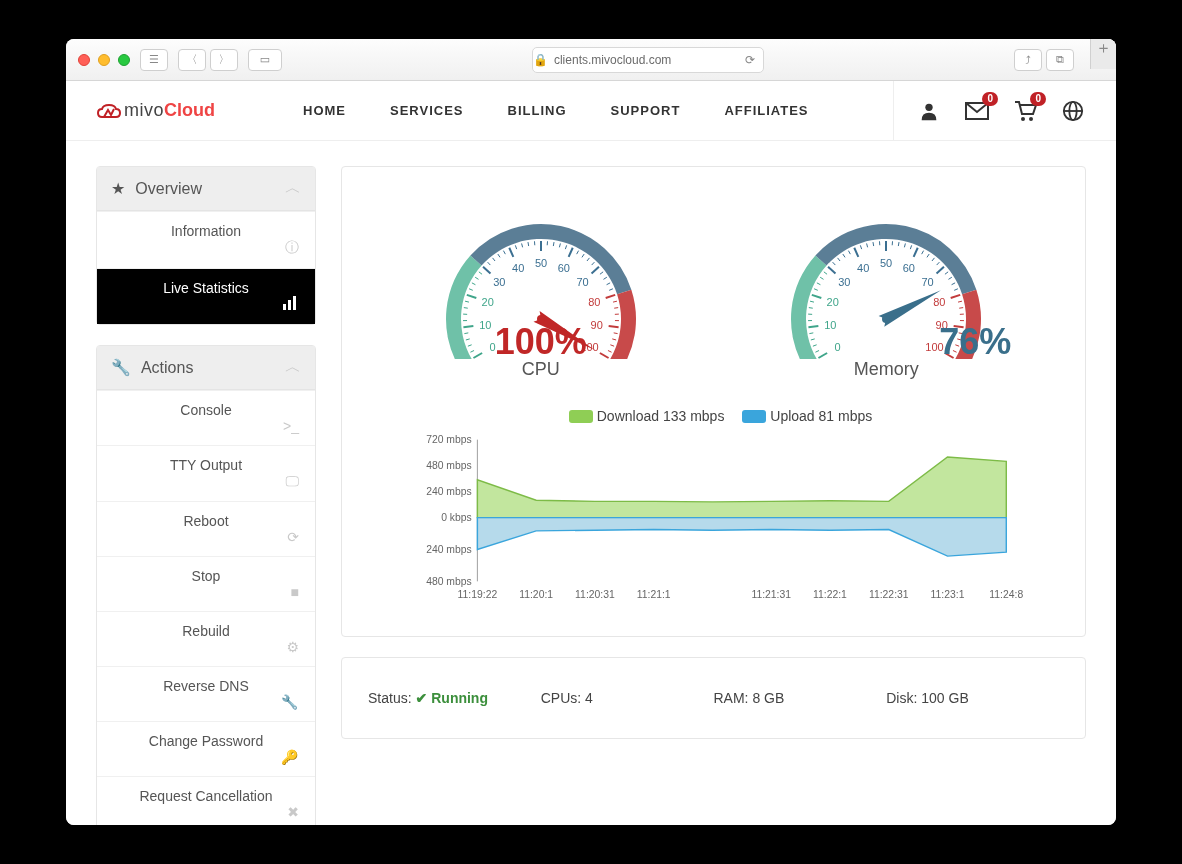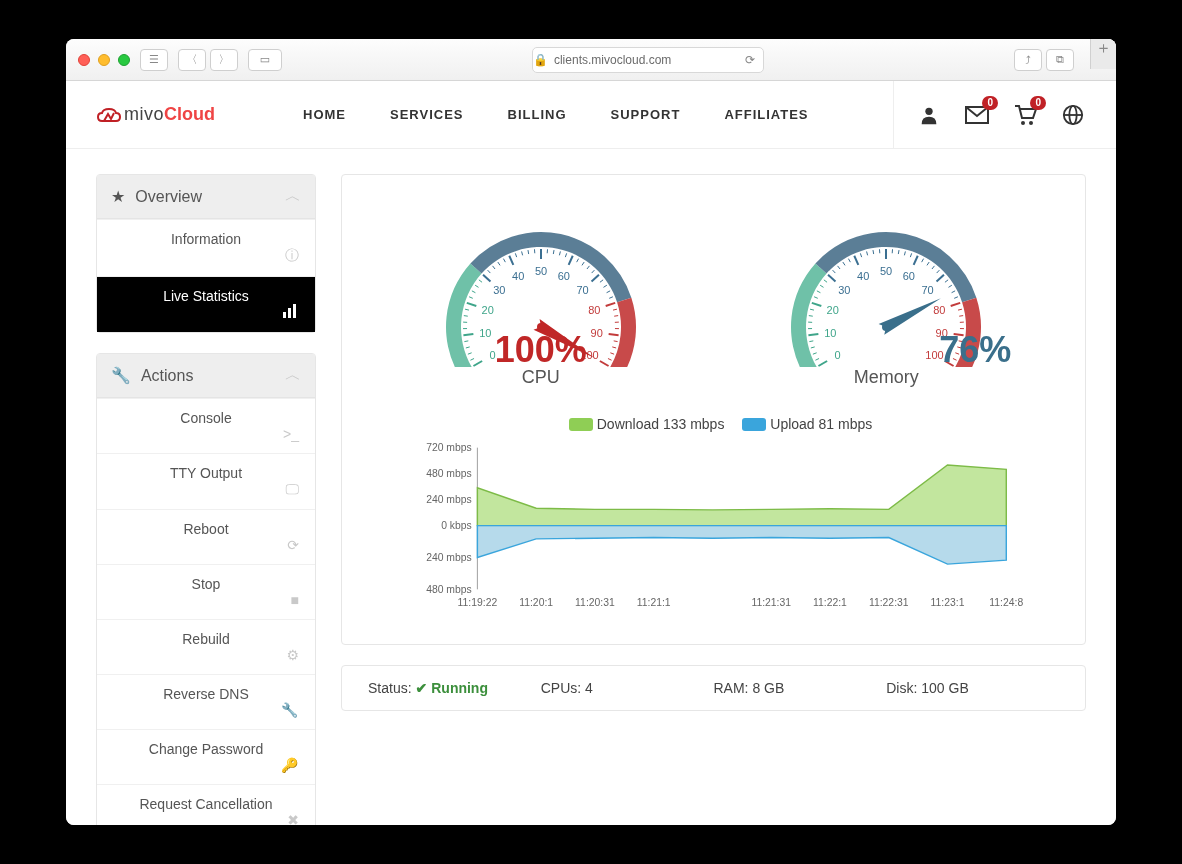--- a/index.html
+++ b/index.html
@@ -11,21 +11,21 @@
   .dot.red{background:#ff5f57;border:1px solid #e14239;} .dot.yellow{background:#ffbd2e;border:1px solid #e0a020;} .dot.green{background:#28c940;border:1px solid #1fa132;}
   .tb-group{display:flex; gap:4px;}
   .tb-btn{ width:28px; height:22px; border:1px solid #cfcfcf; border-radius:4px; background:#fff; display:flex;align-items:center;justify-content:center; color:#888; font-size:11px;}
   .tb-btn.wide{width:34px;}
   .addr { flex:1; max-width:480px; height:26px; margin:0 auto; border:1px solid #d8d8d8; border-radius:5px; background:#fff; display:flex; align-items:center; justify-content:center; color:#6b6b6b; font-size:12px; gap:6px;}
   .addr .lock{color:#7a7a7a;}
   .addr .reload{margin-left:auto;margin-right:8px;color:#888;}
   .spacer{flex:1;}
   .plus{ width:26px;height:26px; background:#eaeaea; border-left:1px solid #d0d0d0; display:flex;align-items:center;justify-content:center;color:#888; margin:-12px -12px -12px 6px; align-self:stretch; height:42px;}
   .page{ flex:1; overflow:auto; background:#fff;}
-  .topnav{ height:68px; border-bottom:1px solid #eee; display:flex; align-items:center; padding:0 30px; gap:30px;}
+  .topnav{ height:60px; border-bottom:1px solid #eee; display:flex; align-items:center; padding:0 30px; gap:30px;}
   .logo{ display:flex; align-items:flex-end; }
   .logo .mivo{font-weight:400;color:#444;font-size:18px;letter-spacing:.5px;} .logo .cloud{color:#ef4444;font-weight:700;font-size:18px;}
   .logo-mark{ width:26px;height:18px; margin-right:2px; position:relative;}
   .nav-items{display:flex;gap:44px;margin-left:40px;padding-left:18px;}
   .nav-items a{ text-decoration:none; color:#333; font-weight:700; font-size:13px; letter-spacing:1px;}
   .nav-right{margin-left:auto; display:flex; gap:22px; align-items:center; border-left:1px solid #eee; padding-left:22px; height:100%;}
   .ic { width:26px;height:26px; position:relative; color:#444; display:flex;align-items:center;justify-content:center;}
   .badge{ position:absolute; top:-6px; right:-8px; background:#c02126; color:#fff; font-size:10px; font-weight:700; border-radius:8px; padding:0 5px; line-height:14px;}
   .content{ display:flex; padding:25px 30px; gap:25px; align-items:flex-start;}
   .sidebar{ width:220px; }
@@ -45,21 +45,21 @@
   .gauge-val{ font-size:36px; color:#c02727; position:absolute; left:0;right:0; top:132px; font-weight:700;}
   .gauge-val.blue{color:#3a6f8b;text-align:right;}
   .gauge-label{ font-size:18px; color:#555; margin-top:-4px;}
   .legend{ text-align:center; font-size:14px; color:#444; margin-bottom:10px;}
   .swatch{display:inline-block;width:24px;height:13px;border-radius:3px;vertical-align:-2px;margin:0 4px 0 14px;}
   .swatch.g{background:#8fce55;} .swatch.b{background:#3aa5dc;}
   .netchart{ position:relative; height:180px; }
   .netchart svg{width:100%;height:170px;}
   .ytick{ font-size:11px; fill:#666; text-anchor:end;}
   .xtick{ font-size:11px; fill:#666; text-anchor:middle;}
-  .statusbar{ background:#fff; border:1px solid #e6e6e6; border-radius:4px; padding:14px 26px; margin-top:20px; display:flex; font-size:14px; color:#444;}
+  .statusbar{ background:#fff; border:1px solid #e6e6e6; border-radius:4px; padding:32px 26px; margin-top:20px; display:flex; font-size:14px; color:#444;}
   .statusbar > div{flex:1;}
   .statusbar .running{color:#3c8f3c;font-weight:700;}
   .check{color:#3c8f3c;margin-right:4px;font-weight:700;}
   .tick-num{font-size:11px;} .tn-green{fill:#3fa58a;} .tn-blue{fill:#3b6f91;} .tn-red{fill:#c23b3b;}
 </style>
 </head>
 <body>
 
 <div class="window">
 

